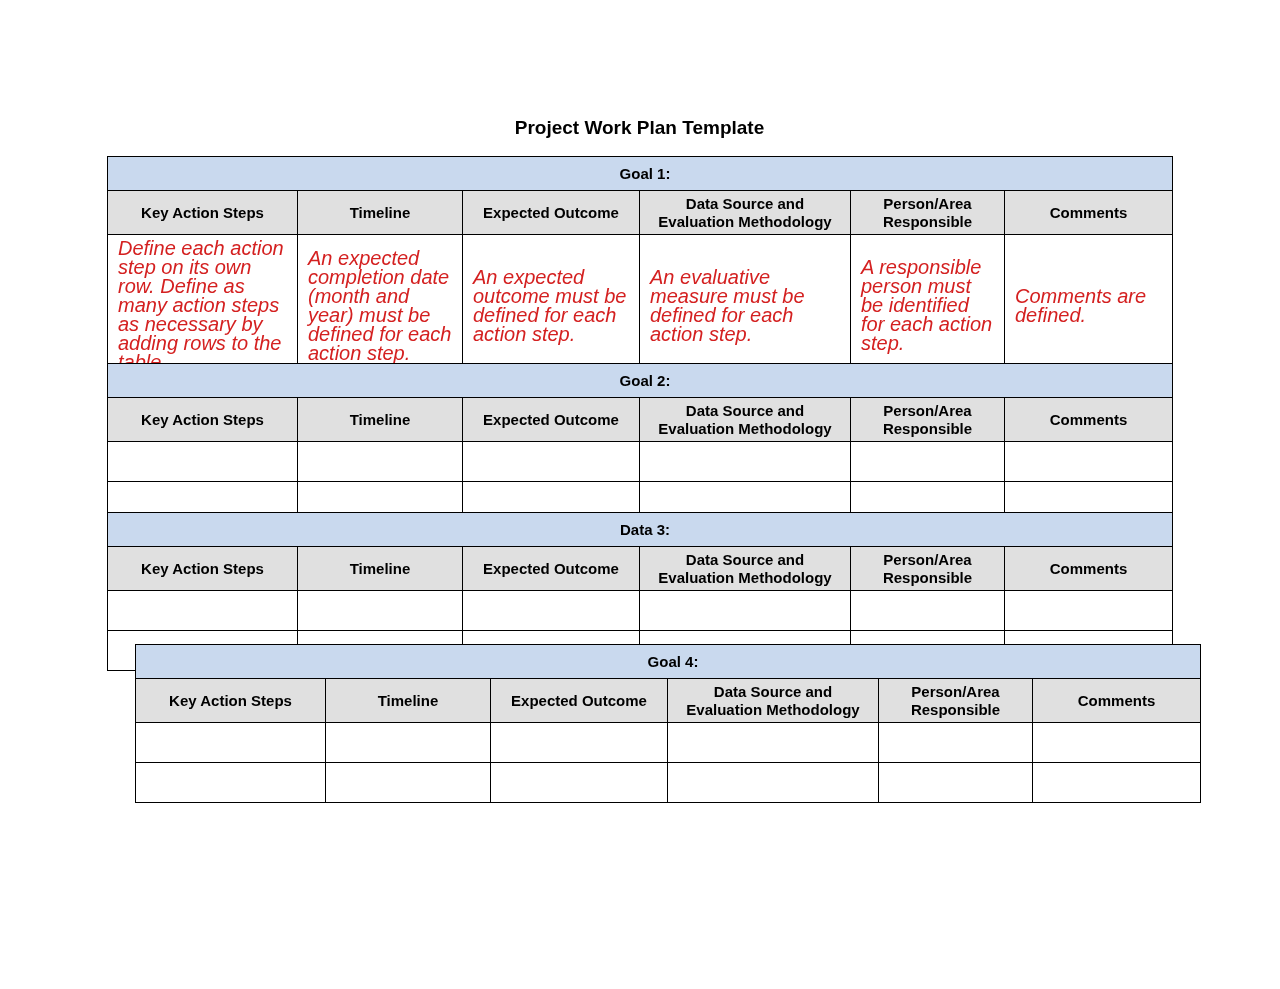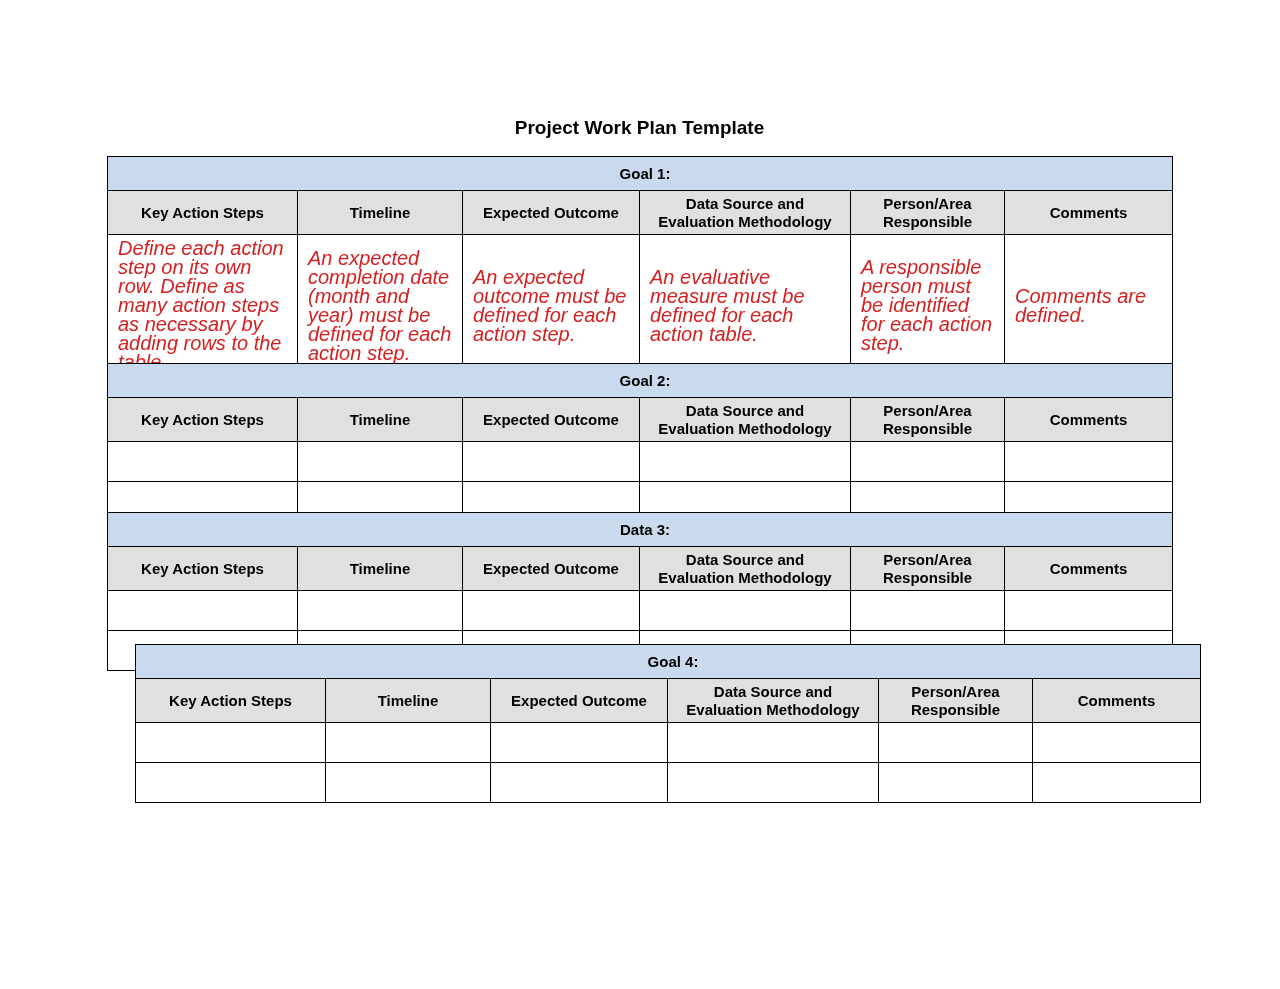--- a/index.html
+++ b/index.html
@@ -99,21 +99,21 @@
       <th>Timeline</th>
       <th>Expected Outcome</th>
       <th>Data Source and Evaluation Methodology</th>
       <th>Person/Area Responsible</th>
       <th>Comments</th>
     </tr>
     <tr class="instr-row">
       <td>Define each action step on its own row. Define as many action steps as necessary by adding rows to the table.</td>
       <td>An expected completion date (month and year) must be defined for each action step.</td>
       <td>An expected outcome must be defined for each action step.</td>
-      <td>An evaluative measure must be defined for each action table.</td>
+      <td>An evaluative measure must be defined for each action step.</td>
       <td>A responsible person must be identified for each action step.</td>
       <td>Comments are defined.</td>
     </tr>
     <tr class="empty-row short">
       <td></td>
       <td></td>
       <td></td>
       <td></td>
       <td></td>
       <td></td>

